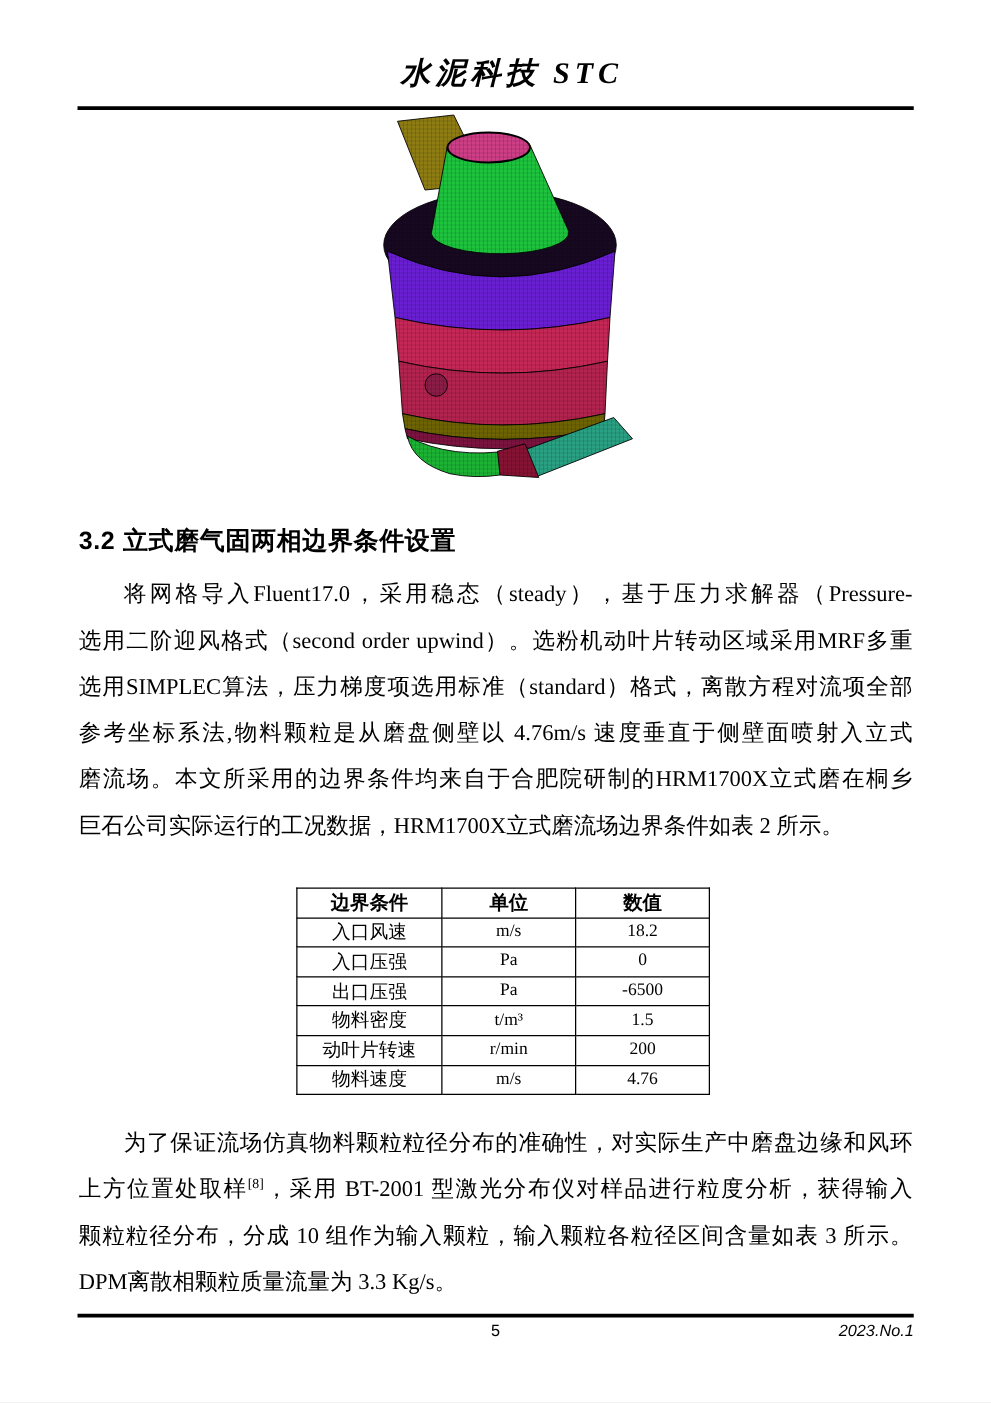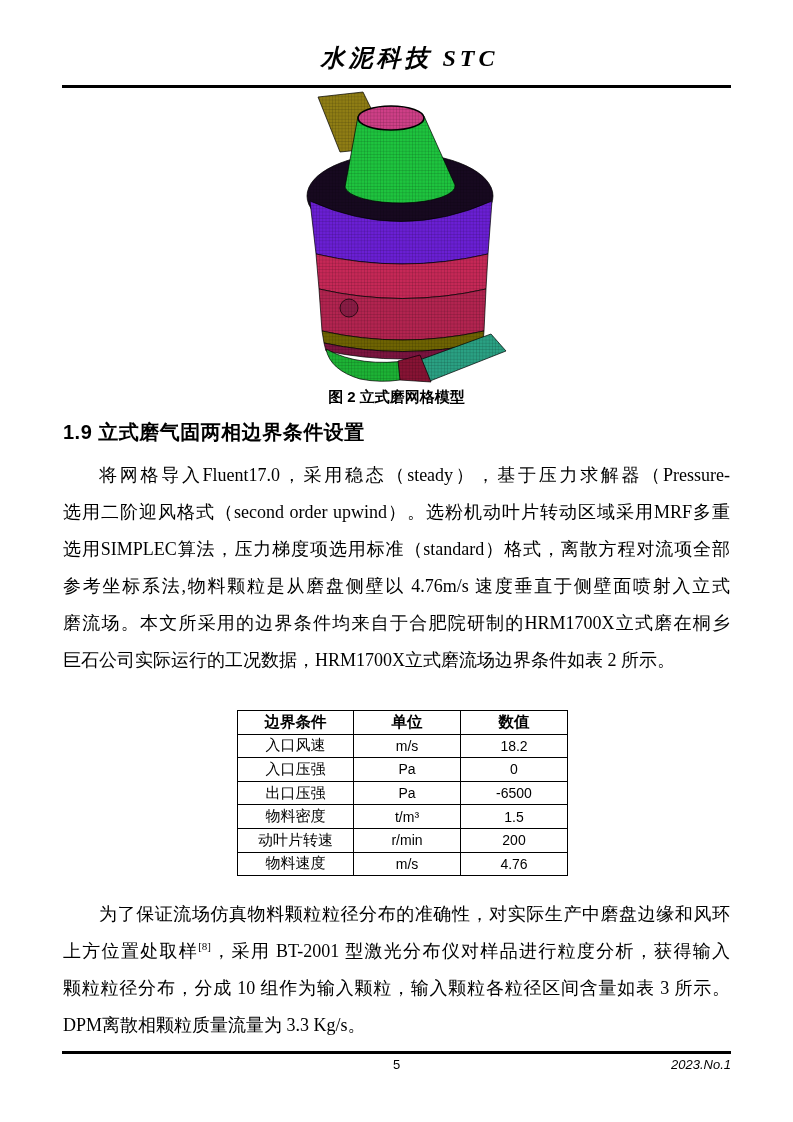--- a/index.html
+++ b/index.html
@@ -48,21 +48,21 @@
   }
   table.bc-table {
     position:absolute; top:697px; left:237px; border-collapse:collapse;
     table-layout:fixed; width:330px;margin-top:13px;
   }
   .bc-table th, .bc-table td {
     border:1px solid #000; height:22.6px; padding:0; text-align:center;
     vertical-align:middle; font-size:15px;
   }
   .bc-table th { font-weight:bold; font-size:15.5px; }
-  .bc-table td.mono { font-family:Liberation Sans, sans-serif; font-size:14px; }
+  .bc-table td.mono { font-family:Liberation Serif, serif; font-size:14px; }
   
   .footer-rule { position:absolute; top:1051px; left:62px; right:62px; height:2.5px; background:#000; }
   .page-number {
     position:absolute; top:1057px; left:0; right:0; text-align:center;
     font-family:"Liberation Sans", sans-serif; font-size:13px;
   }
   .issue-label {
     position:absolute; top:1057px; right:62px;
     font-family:"Liberation Sans", sans-serif; font-size:13px;font-style:italic;
   }
@@ -121,23 +121,22 @@
         <use href="#m-chute" class="mesh-shape" fill="#2aa183"></use>
         <use href="#m-dome" class="mesh-shape" fill="#1db335"></use>
         <use href="#m-wedge" class="mesh-shape" fill="#871334"></use>
         <use href="#m-cone" class="mesh-shape" fill="#1ec43e"></use>
         <use href="#m-mouth" class="mouth-shape" fill="#cf3f87"></use>
         <rect x="0" y="0" width="212" height="300" fill="url(#mesh)" clip-path="url(#m-all)" opacity="0.5"></rect>
       </g>
     </svg>
   </div>
 
-  <div class="figure-caption">图 2 立式磨网格模型</div>
-
-  <h2 class="section-heading">1.9 立式磨气固两相边界条件设置</h2>
+
+  <h2 class="section-heading">3.2 立式磨气固两相边界条件设置</h2>
 
   <div class="para para1">
       <div class="line">将网格导入Fluent17.0，采用稳态（steady），基于压力求解器（Pressure-Based），</div>
       <div class="line">选用二阶迎风格式（second order upwind）。选粉机动叶片转动区域采用MRF多重</div>
       <div class="line">选用SIMPLEC算法，压力梯度项选用标准（standard）格式，离散方程对流项全部</div>
       <div class="line">参考坐标系法,物料颗粒是从磨盘侧壁以 4.76m/s 速度垂直于侧壁面喷射入立式</div>
       <div class="line">磨流场。本文所采用的边界条件均来自于合肥院研制的HRM1700X立式磨在桐乡</div>
       <div class="line">巨石公司实际运行的工况数据，HRM1700X立式磨流场边界条件如表 2 所示。</div>
     </div>
 

